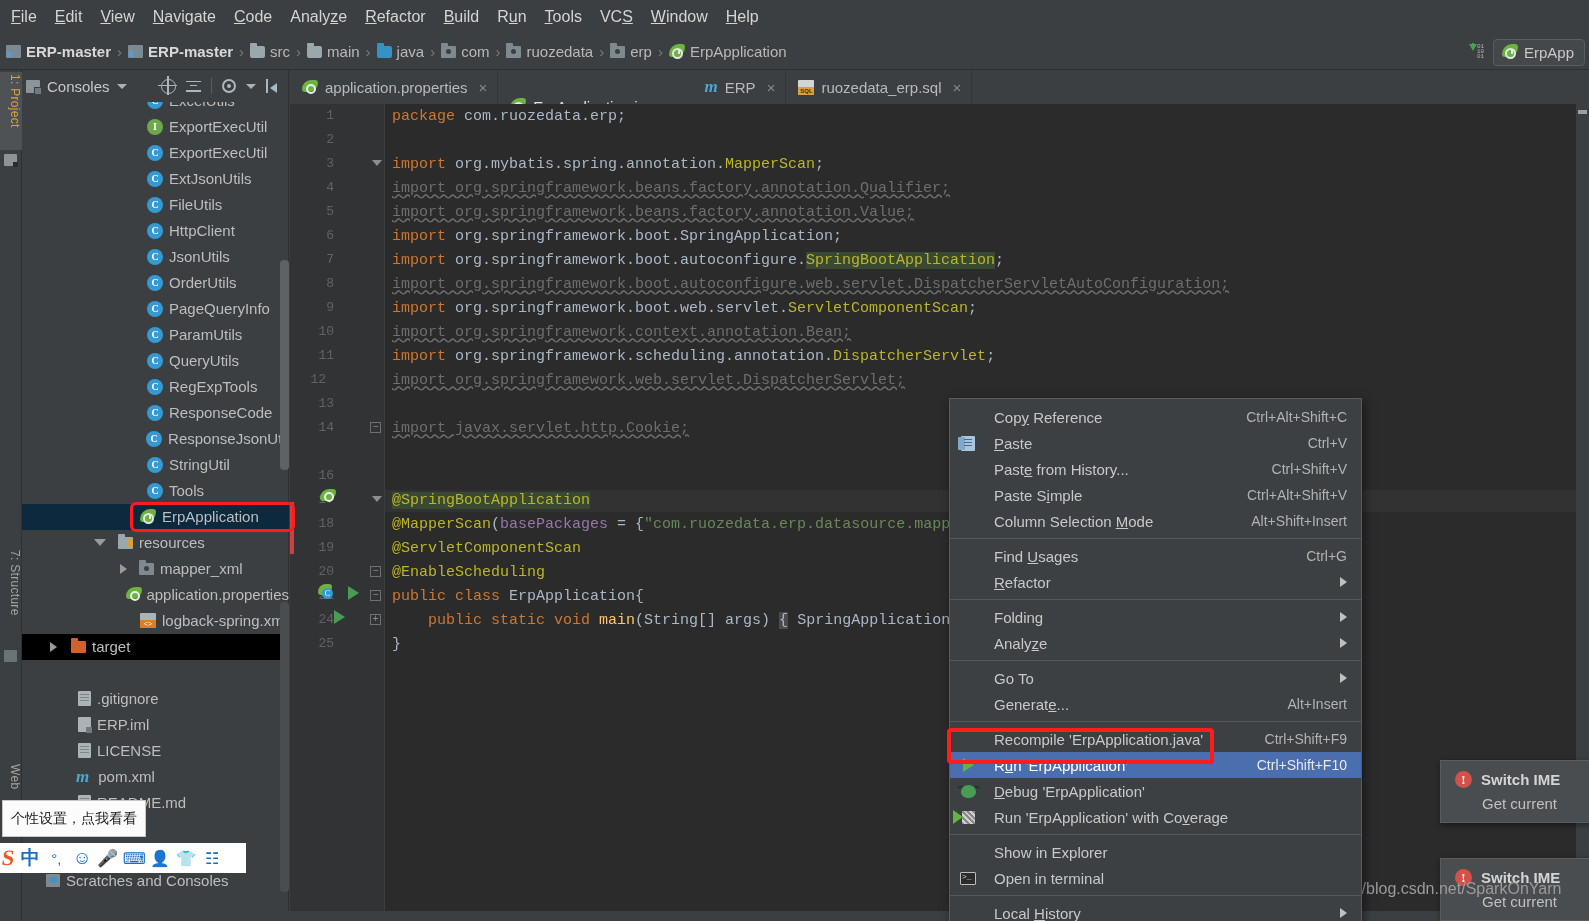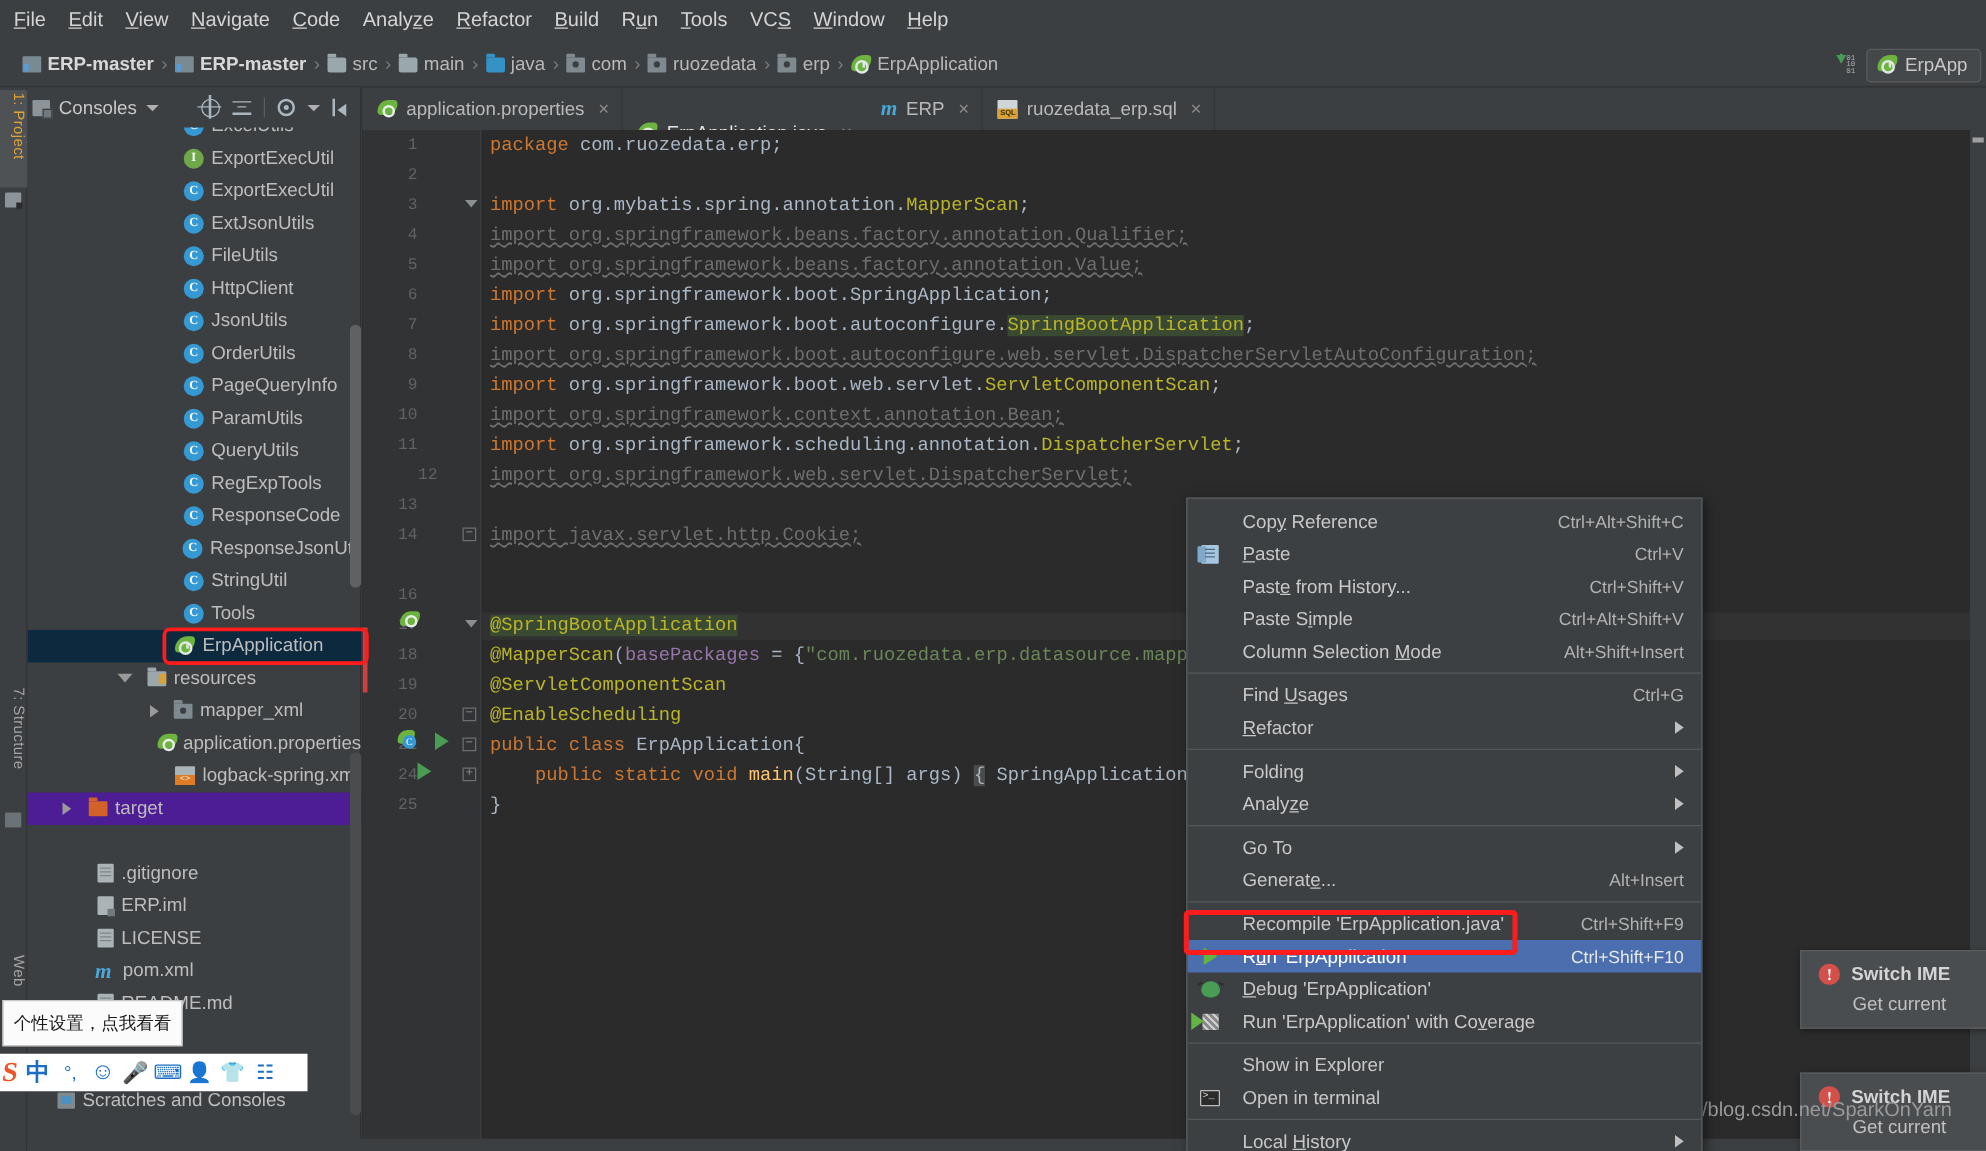--- a/index.html
+++ b/index.html
@@ -18,21 +18,21 @@
     background: #3c3f41; display: flex; align-items: center; padding-left: 2px;
   }
   .menubar-item {
     font-size: 16px; color: #d4d4d4; padding: 4px 9px; white-space: nowrap;
   }
   .menubar-item u { text-decoration: underline; }
 
   
   .navbar {
     position: absolute; left: 0; top: 34px; width: 1589px; height: 36px;
-    background: #3c3f41; display: flex; align-items: center; padding-left: 18px;
+    background: #3c3f41; display: flex; align-items: center; padding-left: 6px;
     border-bottom: 1px solid #2e3133;
   }
   .crumb { display: flex; align-items: center; font-size: 15px; color: #b8b8b8; white-space: nowrap; }
   .crumb .lbl { margin-left: 5px; }
   .crumb.bold .lbl { font-weight: bold; color: #d8d8d8; }
   .crumb-sep { color: #7a7a7a; font-size: 15px; margin: 0 6px; }
 
   .ic { display: inline-block; vertical-align: middle; }
   .ic-mod { width: 15px; height: 13px; background: #7a8a93; border-radius: 1px; position: relative; }
   .ic-mod:after { content:''; position:absolute; left:1px; bottom:1px; width:4px; height:6px; background:#5a9bd4; }
@@ -98,21 +98,21 @@
   .divider-v { width:1px; height:16px; background:#5a5d5f; }
   .ic-gear { width:14px;height:14px;border:2px solid #a9b7c0;border-radius:50%;position:relative;}
   .ic-gear:after{content:'';position:absolute;left:3px;top:3px;width:4px;height:4px;background:#a9b7c0;border-radius:50%;}
   .ic-hide { width:14px;height:14px;position:relative;}
   .ic-hide:before{content:'';position:absolute;left:0;top:0;width:2px;height:14px;background:#a9b7c0;}
   .ic-hide:after{content:'';position:absolute;left:4px;top:4px;width:0;height:0;border-top:5px solid transparent;border-bottom:5px solid transparent;border-right:7px solid #a9b7c0;}
 
   .tree { position: absolute; left:0; top: 32px; width: 267px; height: 819px; overflow: hidden; }
   .trow { position: relative; height: 25.5px; display:flex; align-items:center; font-size:15px; color:#bdbdbd; white-space: nowrap; }
   .trow.selected { background: #0d293e; }
-  .trow.hover-row { background: #4c1d95; }
+  .trow.hover-row { background: #000000; }
   .trow .tlabel { margin-left: 6px; }
   .arrow-r { width:0;height:0;border-top:5px solid transparent;border-bottom:5px solid transparent;border-left:7px solid #9a9a9a; }
   .arrow-d { width:0;height:0;border-left:6px solid transparent;border-right:6px solid transparent;border-top:7px solid #9a9a9a; }
 
   .ic-circle { width:16px;height:16px;border-radius:50%; display:flex;align-items:center;justify-content:center;
      font-size:10px; font-weight:bold; color:#ffffff; font-family:"Liberation Serif", serif; }
   .ic-circle.c { background:#359ad4; }
   .ic-circle.i { background:#6fa84b; }
   .ic-file { width:13px;height:15px;background:#aab4b8;border-radius:1px;position:relative;}
   .ic-file:after{content:'';position:absolute;left:2px;top:3px;right:2px;height:1px;
@@ -578,21 +578,21 @@
       <div class="lnum" style="left:8px; top:28px;">2</div>
       <div class="lnum" style="left:8px; top:52px;">3</div>
       <div class="lnum" style="left:8px; top:76px;">4</div>
       <div class="lnum" style="left:8px; top:100px;">5</div>
       <div class="lnum" style="left:8px; top:124px;">6</div>
       <div class="lnum" style="left:8px; top:148px;">7</div>
       <div class="lnum" style="left:8px; top:172px;">8</div>
       <div class="lnum" style="left:8px; top:196px;">9</div>
       <div class="lnum" style="left:8px; top:220px;">10</div>
       <div class="lnum" style="left:8px; top:244px;">11</div>
-      <div class="lnum" style="left:24px; top:268px;">12</div>
+      <div class="lnum" style="left:0; top:268px;">12</div>
       <div class="lnum" style="left:8px; top:292px;">13</div>
       <div class="lnum" style="left:8px; top:316px;">14</div>
       <div class="lnum" style="left:8px; top:364px;">16</div>
       <div class="lnum" style="left:8px; top:388px;">17</div>
       <div class="lnum" style="left:8px; top:412px;">18</div>
       <div class="lnum" style="left:8px; top:436px;">19</div>
       <div class="lnum" style="left:8px; top:460px;">20</div>
       <div class="lnum" style="left:8px; top:484px;">21</div>
       <div class="lnum" style="left:8px; top:508px;">24</div>
       <div class="lnum" style="left:8px; top:532px;">25</div>

